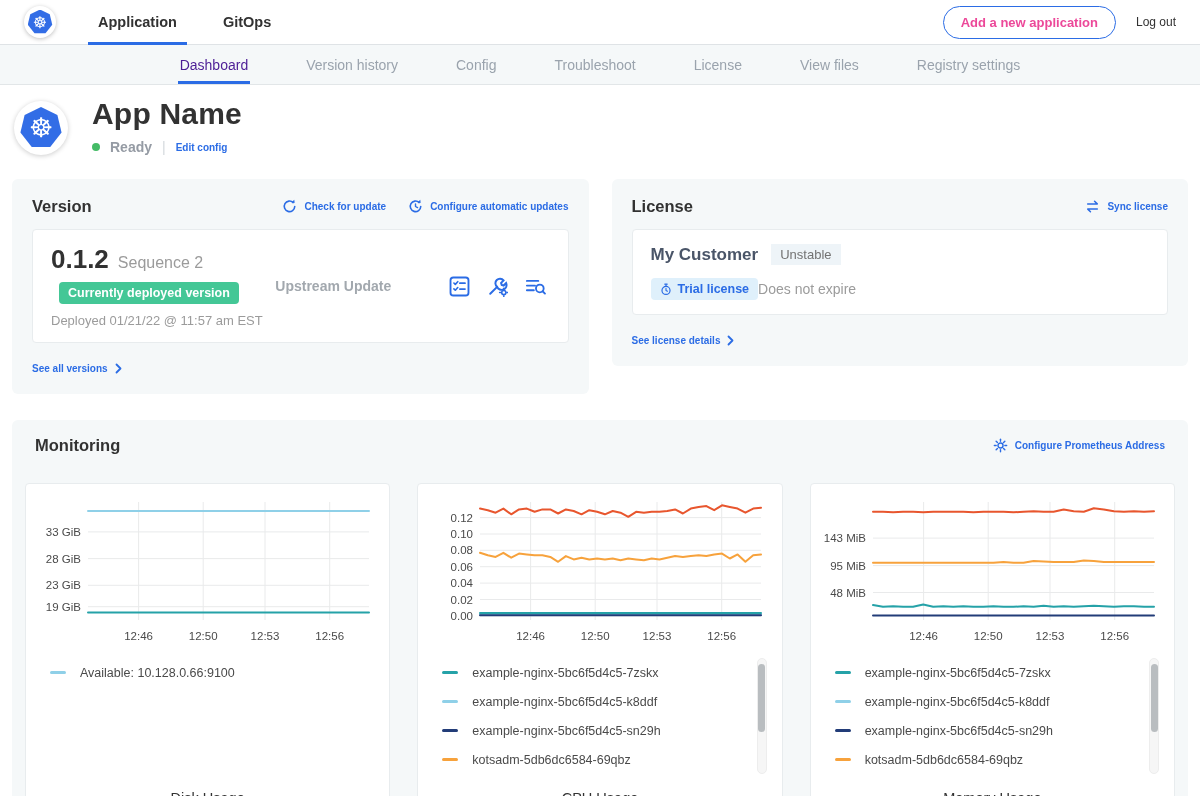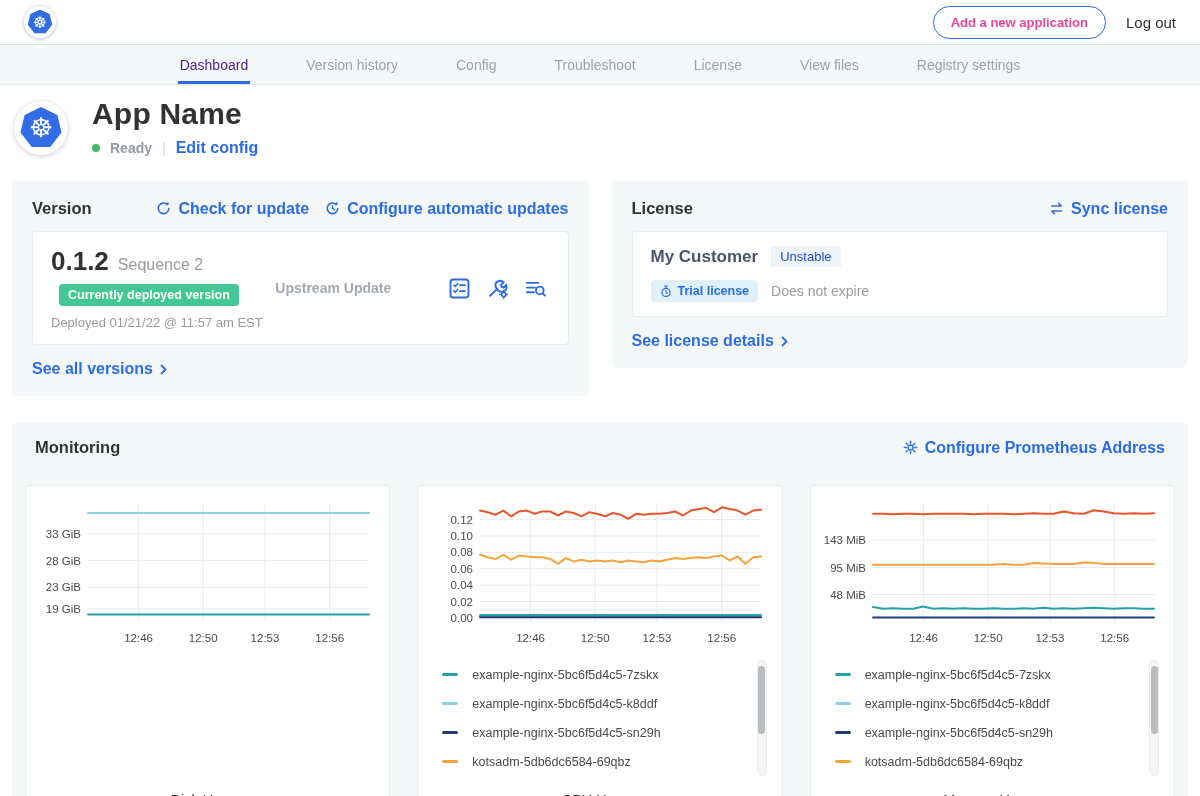--- a/index.html
+++ b/index.html
@@ -12,60 +12,60 @@
   .topnav { height:45px; display:flex; align-items:stretch; padding:0 24px; border-bottom:1px solid #dfe3e6; background:#fff; }
   .logo-wrap { display:flex; align-items:center; margin-right:32px; }
   .logo-circle { width:32px; height:32px; border-radius:50%; background:#fff; box-shadow:0 1px 4px rgba(0,0,0,.25); display:flex; align-items:center; justify-content:center; }
   .hept { background:#326de6; clip-path:polygon(50% 0%,89% 19%,99% 61%,72% 95%,28% 95%,1% 61%,11% 19%); color:#fff; display:flex; align-items:center; justify-content:center; }
   .logo-circle .hept { width:25px; height:25px; font-size:16px; }
   .topnav-tabs { display:flex; gap:26px; }
   .topnav-tab { display:flex; align-items:center; padding:0 10px; font-size:14.5px; font-weight:bold; color:#323232; position:relative; cursor:pointer; }
   .topnav-tab.active::after { content:""; position:absolute; left:0; right:0; bottom:-1px; height:3px; background:#2b6ce5; }
   .topnav-right { margin-left:auto; display:flex; align-items:center; gap:20px; }
   .add-app-btn { border:1px solid #2b6ce5; color:#ec4899; font-weight:bold; font-size:13px; border-radius:17px; padding:8px 17px; background:#fff; cursor:pointer; font-family:inherit; }
-  .logout { font-size:15px; color:#323232; cursor:pointer; }
+  .logout { font-size:12px; color:#323232; cursor:pointer; }
   
   .subnav { height:40px; background:#f5f8f9; border-bottom:1px solid #e2e6e8; display:flex; justify-content:center; gap:54px; }
   .subnav-tab { display:flex; align-items:center; font-size:14px; color:#9aa3ad; position:relative; cursor:pointer; padding:0 2px; }
   .subnav-tab.active { color:#4c1d95; font-weight:normal; }
   .subnav-tab.active::after { content:""; position:absolute; left:0; right:0; bottom:0; height:3px; background:#2b6ce5; }
   
   .app-header { display:flex; padding:12px 24px 18px 14px; background:#fff; }
   .app-icon { width:54px; height:54px; border-radius:50%; background:#fff; box-shadow:0 1px 5px rgba(0,0,0,.2); display:flex; align-items:center; justify-content:center; flex:0 0 54px; margin-top:4px; }
   .app-icon .hept { width:42px; height:42px; font-size:27px; }
   .app-head-text { margin-left:24px; }
   .app-title { font-size:30px; font-weight:bold; color:#323232; letter-spacing:.2px; }
   .app-sub { display:flex; align-items:center; gap:10px; margin-top:8px; }
   .status-dot { width:8px; height:8px; border-radius:50%; background:#44bb66; }
   .status-text { font-size:14px; color:#959ba4;font-weight:bold; }
   .sub-divider { color:#d4d9dd; font-size:14px; }
-  .blue-link { color:#2b6ce5; font-size:16px; font-weight:bold; display:inline-flex; align-items:center; gap:7px; cursor:pointer; text-decoration:none; }
+  .blue-link { color:#2b6ce5; font-size:10px; font-weight:bold; display:inline-flex; align-items:center; gap:7px; cursor:pointer; text-decoration:none; }
   
   .cards-row { display:flex; gap:23px; padding:6px 12px 0; align-items:flex-start; }
   .panel { background:#f5f8f9; border-radius:6px; padding:18px 20px; }
   .version-panel, .license-panel { flex:1 1 0; }
   .panel-head { display:flex; justify-content:space-between; align-items:center; margin-bottom:13px; }
   .panel-title { font-size:16.5px; font-weight:bold; color:#323232; }
-  .panel-links { display:flex; gap:16px; align-items:center; }
+  .panel-links { display:flex; gap:22px; align-items:center; }
   .inner-card { background:#fff; border:1px solid #e8ecee; border-radius:4px; padding:14px 18px; }
   .version-inner { display:flex; align-items:center; }
   .v-left { width:45%; }
   .v-line1 { display:flex; align-items:baseline; }
   .v-number { font-size:26px; font-weight:bold; color:#323232; }
   .v-seq { font-size:16px; color:#9b9b9b; margin-left:9px; }
   .deployed-badge { display:inline-block; background:#44c796; color:#fff; font-size:12.5px; font-weight:bold; padding:4px 9px; border-radius:4px; margin-top:7px;margin-left:8px; }
   .deployed-at { font-size:13px; color:#9b9b9b; margin-top:9px; }
   .v-source { flex:1; font-size:14px; font-weight:bold; color:#a2a8ae; }
   .v-icons { display:flex; gap:17px; align-items:center; padding-right:4px; }
   .v-icons svg { cursor:pointer; }
   .see-link { margin-top:15px; }
   .lic-row1 { display:flex; align-items:center; gap:13px; }
   .customer { font-size:17px; font-weight:bold; color:#4a5568; }
-  .chip-unstable { background:#eef4f8; color:#1d4ed8; font-size:13px; padding:3px 9px; border-radius:0; }
-  .lic-row2 { display:flex; align-items:center; gap:13px; margin-top:13px; }
+  .chip-unstable { background:#eef4f8; color:#737373; font-size:13px; padding:3px 9px; border-radius:0; }
+  .lic-row2 { display:flex; align-items:center; gap:0; margin-top:13px; }
   .chip-trial { background:#dff0fb; color:#2b6ce5; font-size:12.5px; font-weight:bold; padding:4px 9px; border-radius:4px; display:inline-flex; align-items:center; gap:6px; }
   .expiry { font-size:14px; color:#9b9b9b; }
   
   .monitoring { margin:26px 12px 0; padding:16px 13px 13px; }
   .mon-head { display:flex; justify-content:space-between; align-items:center; padding:0 10px; margin-bottom:28px; }
   .charts { display:grid; grid-template-columns:repeat(3,1fr); gap:27px; }
   .chart-card { background:#fff; border:1px solid #e8ecee; border-radius:4px; padding:10px 12px 16px; }
   .plot { height:152px; }
   .legend { margin-top:12px; padding-left:12px; position:relative; height:118px; }
   .legend-row { display:flex; align-items:center; gap:14px; height:29px; }
@@ -76,20 +76,28 @@
   .chart-title { text-align:center; font-size:14.5px; font-weight:normal; color:#323232; margin-top:14px; }
 </style>
 </head>
 <body>
 
 <div class="topnav">
   <div class="logo-wrap">
     <div class="logo-circle">
       <div class="hept">☸</div>
     </div>
+  </div>
+  <div class="topnav-tabs">
+    <div class="topnav-tab active">
+        <span>Application</span>
+      </div>
+    <div class="topnav-tab">
+        <span>GitOps</span>
+      </div>
   </div>
   <div class="topnav-right">
     <button class="add-app-btn">Add a new application</button>
     <span class="logout">Log out</span>
   </div>
 </div>
 
 <div class="subnav">
   <div class="subnav-tab active">Dashboard</div>
   <div class="subnav-tab">Version history</div>
@@ -265,20 +273,24 @@
             <line x1="50" y1="64.6" x2="331" y2="64.6" stroke="#e9eaeb"></line>
             <text x="43" y="68.6" text-anchor="end" font-size="11.5" fill="#4a4a4a">28 GiB</text>
             <line x1="50" y1="91.3" x2="331" y2="91.3" stroke="#e9eaeb"></line>
             <text x="43" y="95.3" text-anchor="end" font-size="11.5" fill="#4a4a4a">23 GiB</text>
             <line x1="50" y1="112.7" x2="331" y2="112.7" stroke="#e9eaeb"></line>
             <text x="43" y="116.7" text-anchor="end" font-size="11.5" fill="#4a4a4a">19 GiB</text>
             <polyline points="50.0,17.1 331.0,17.1" fill="none" stroke="#8fd0e8" stroke-width="2" stroke-linejoin="round" stroke-linecap="round"></polyline>
             <polyline points="50.0,118.5 331.0,118.5" fill="none" stroke="#25a2a8" stroke-width="2" stroke-linejoin="round" stroke-linecap="round"></polyline>
           </svg></div>
       <div class="legend">
+          <div class="legend-row">
+            <span class="dash" style="background:#8fd0e8"></span>
+            <span class="legend-label">Available: 10.128.0.66:9100</span>
+          </div>
         </div>
       <div class="chart-title">Disk Usage</div>
     </div>
     <div class="chart-card">
       <div class="plot"><svg width="339" height="152" xmlns="http://www.w3.org/2000/svg" font-family="Liberation Sans, sans-serif">
             <line x1="100.6" y1="8" x2="100.6" y2="126" stroke="#e9eaeb"></line>
             <text x="100.6" y="146" text-anchor="middle" font-size="11.5" fill="#4a4a4a">12:46</text>
             <line x1="165.2" y1="8" x2="165.2" y2="126" stroke="#e9eaeb"></line>
             <text x="165.2" y="146" text-anchor="middle" font-size="11.5" fill="#4a4a4a">12:50</text>
             <line x1="227.0" y1="8" x2="227.0" y2="126" stroke="#e9eaeb"></line>

